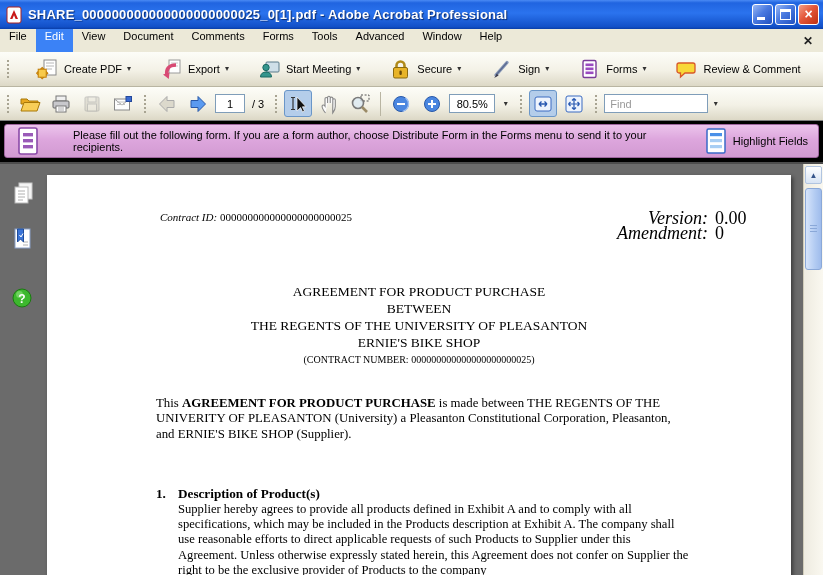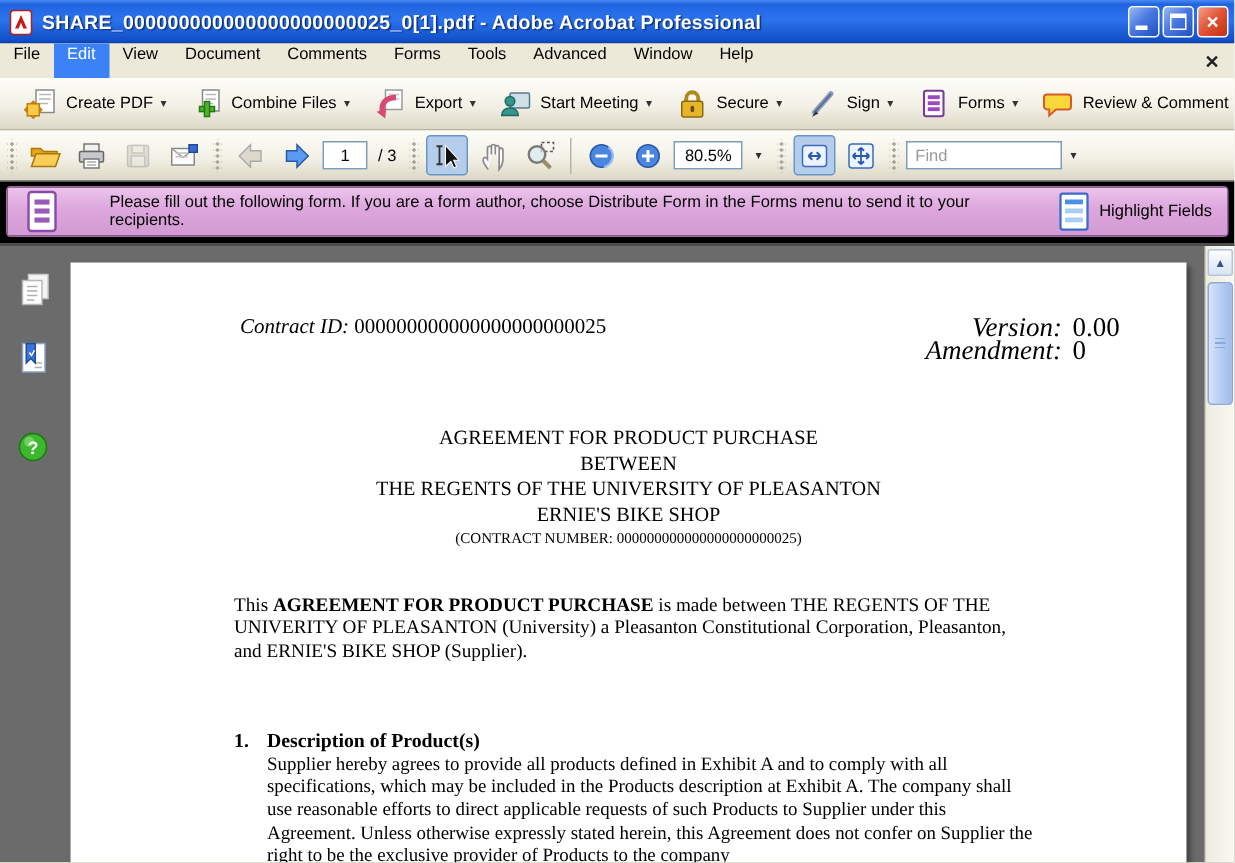--- a/index.html
+++ b/index.html
@@ -27,21 +27,21 @@
   .menubar { height:23px; background:#ece9d8; display:flex; align-items:stretch; font-size:11px; }
   .menu-item { padding:1px 9px 4px; cursor:default; }
   .menu-item.active { background:#3b82f6; color:#fff; }
   .menubar-close { margin-left:auto; align-self:center; margin-right:10px; font-weight:bold;
     font-size:12px; color:#222; }
   .menubar-close::after { content:"✕"; }
 
   
   .toolbar { background:linear-gradient(180deg,#fdfdf8 0%,#f3f1e6 55%,#dcd8c6 100%);
     border-bottom:1px solid #b9b5a2; display:flex; align-items:center; }
-  .toolbar1 { height:35px; padding:16px 3px; gap:3px; }
+  .toolbar1 { height:35px; padding:16px 3px; gap:17px; }
   .toolbar2 { height:34px; padding:0 3px; gap:3px; border-bottom:1px solid #808080; }
   .grip { width:6px; height:22px; margin:0 2px;
     background-image:radial-gradient(circle,#a8a492 1px,transparent 1.2px);
     background-size:4px 4px; background-position:1px 1px; }
   .vsep { width:1px; height:24px; background:#b9b5a2; margin:0 3px; }
   .tb-btn { display:flex; align-items:center; gap:5px; padding:3px 6px; border-radius:2px; }
   .tb-label { font-size:11px; white-space:nowrap; }
   .caret { font-size:8px; color:#333; line-height:1; }
   .caret::after { content:"▾"; }
   .tool-btn { width:28px; height:27px; display:flex; align-items:center; justify-content:center;
@@ -64,21 +64,21 @@
   .form-msg { font-size:11px; color:#000; flex:1; padding-left:20px; }
   .highlight-btn { display:flex; align-items:center; gap:5px; font-size:11px; }
 
   
   .docarea { position:absolute; left:0; right:0; top:164px; bottom:0; background:#6b6b6b; overflow:hidden; }
   .nav-rail { position:absolute; left:0; top:0; width:47px; height:100%; }
   .nav-btn { position:absolute; left:10px; width:26px; height:26px; }
   .page-sheet { position:absolute; left:47px; top:11px; width:744px; height:420px; background:#fff;
     box-shadow:2px 2px 4px rgba(0,0,0,.45); font-family:"Liberation Serif", serif; color:#000; }
 
-  .row-contract { position:absolute; top:36px; left:113px; font-size:14px; }
+  .row-contract { position:absolute; top:36px; left:113px; font-size:11px; }
   .lbl-italic { font-style:italic; }
   .meta-block { position:absolute; top:36px; left:528px; width:180px; font-size:18px; }
   .meta-row { display:flex; line-height:15px; }
   .meta-label { flex:1; text-align:right; font-style:italic; }
   .meta-value { width:40px; margin-left:7px; }
 
   .doc-title-block { position:absolute; top:108px; left:0; width:100%; text-align:center;
     font-size:13.5px; line-height:17px; }
   .contract-number-line { font-size:10px; }
 
@@ -148,32 +148,20 @@
         <rect x="8" y="2" width="12" height="15" fill="#fff" stroke="#8a8a8a"></rect>
         <path d="M10 5 h8 M10 8 h8 M10 11 h6" stroke="#b8b8b8" stroke-width="1"></path>
         <rect x="2.2" y="11.2" width="8" height="8" fill="#f2b21e" stroke="#c07c08" transform="rotate(45 6.2 15.2)"></rect>
         <rect x="2.2" y="11.2" width="8" height="8" fill="#f8ca4a" stroke="#c07c08"></rect>
       </svg>
     </span>
     <span class="tb-label">Create PDF</span>
     <span class="caret"></span>
   </span>
 
-  <span class="tb-btn">
-    <span>
-      <svg width="23" height="23" viewBox="0 0 23 23">
-        <rect x="9" y="2" width="11" height="14" fill="#fff" stroke="#8a8a8a"></rect>
-        <path d="M11 5 h7 M11 8 h7 M11 11 h5" stroke="#b8b8b8" stroke-width="1"></path>
-        <rect x="7" y="13" width="10" height="3.4" fill="#4fb32a" stroke="#1f7a0f"></rect>
-        <rect x="10.3" y="9.7" width="3.4" height="10" fill="#4fb32a" stroke="#1f7a0f"></rect>
-      </svg>
-    </span>
-    <span class="tb-label">Combine Files</span>
-    <span class="caret"></span>
-  </span>
 
   <span class="tb-btn">
     <span>
       <svg width="23" height="23" viewBox="0 0 23 23">
         <rect x="9" y="2" width="11" height="13" fill="#fff" stroke="#9a9a9a"></rect>
         <path d="M11 5 h7 M11 8 h7" stroke="#c8c8c8" stroke-width="1"></path>
         <path d="M16 7 C8 7 6 12 7 17" fill="none" stroke="#d84a74" stroke-width="3.6"></path>
         <path d="M3 16.5 L9.5 14.5 L8.8 21 Z" fill="#d84a74"></path>
       </svg>
     </span>

